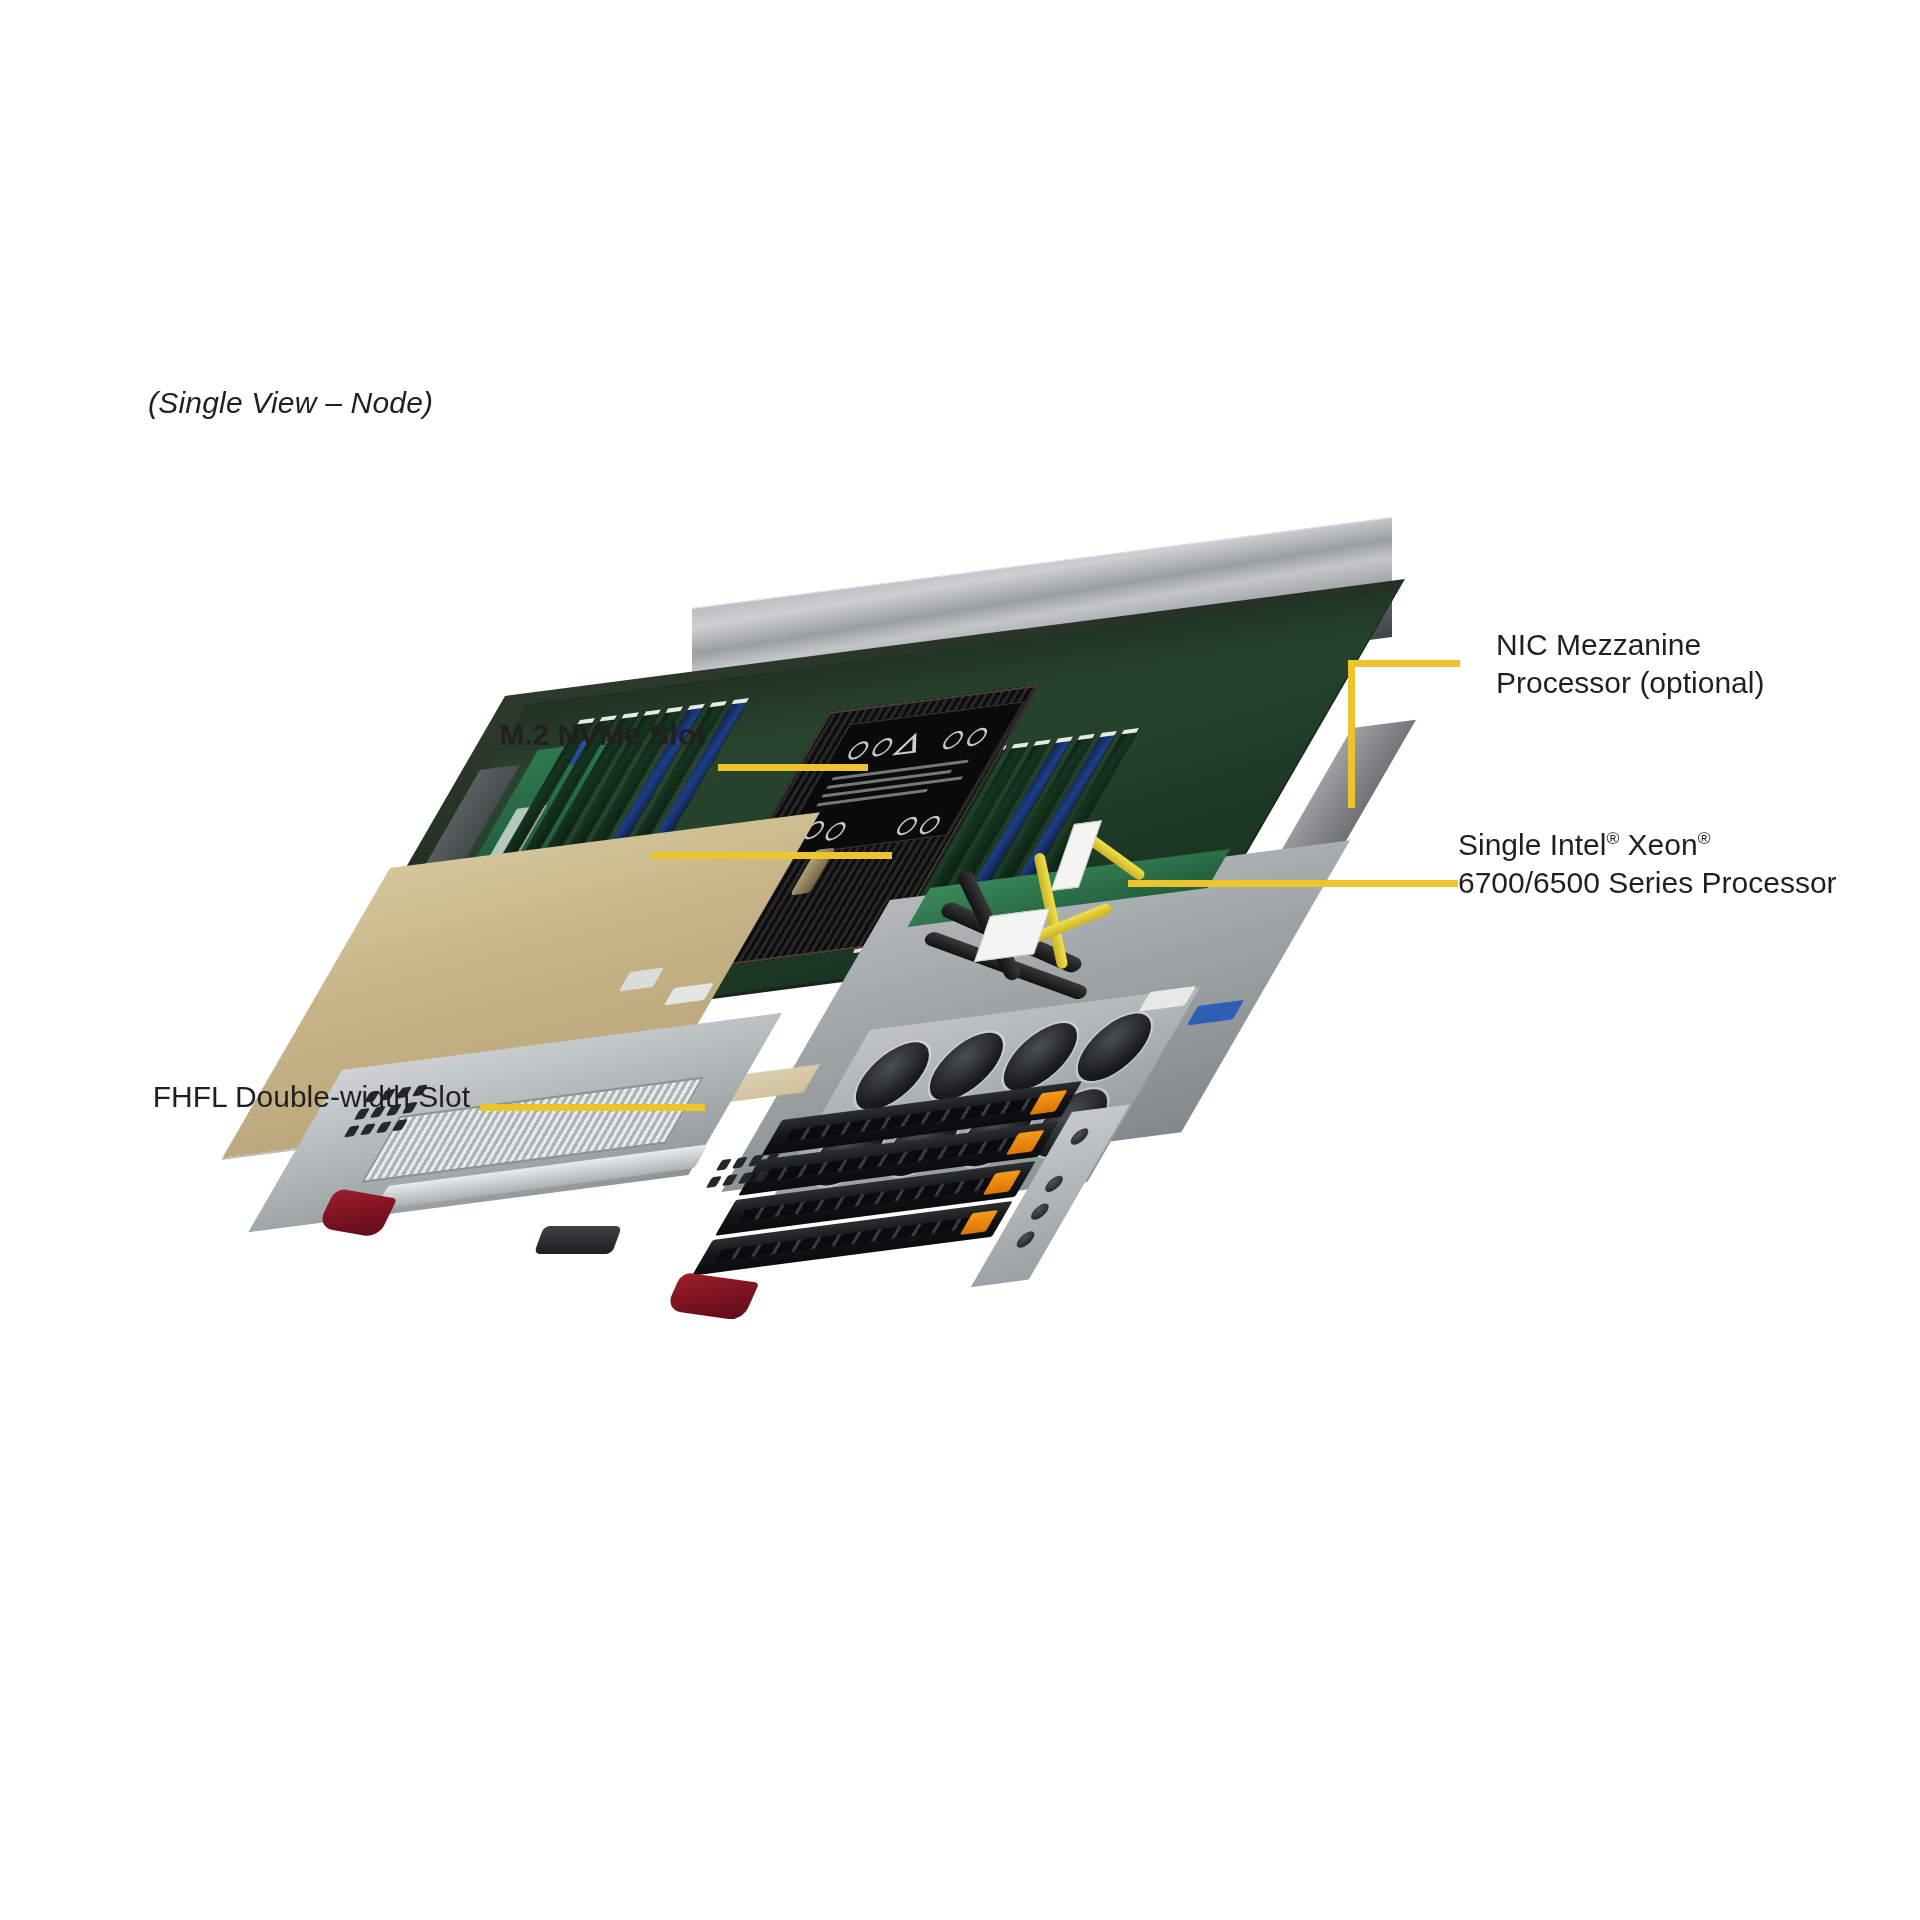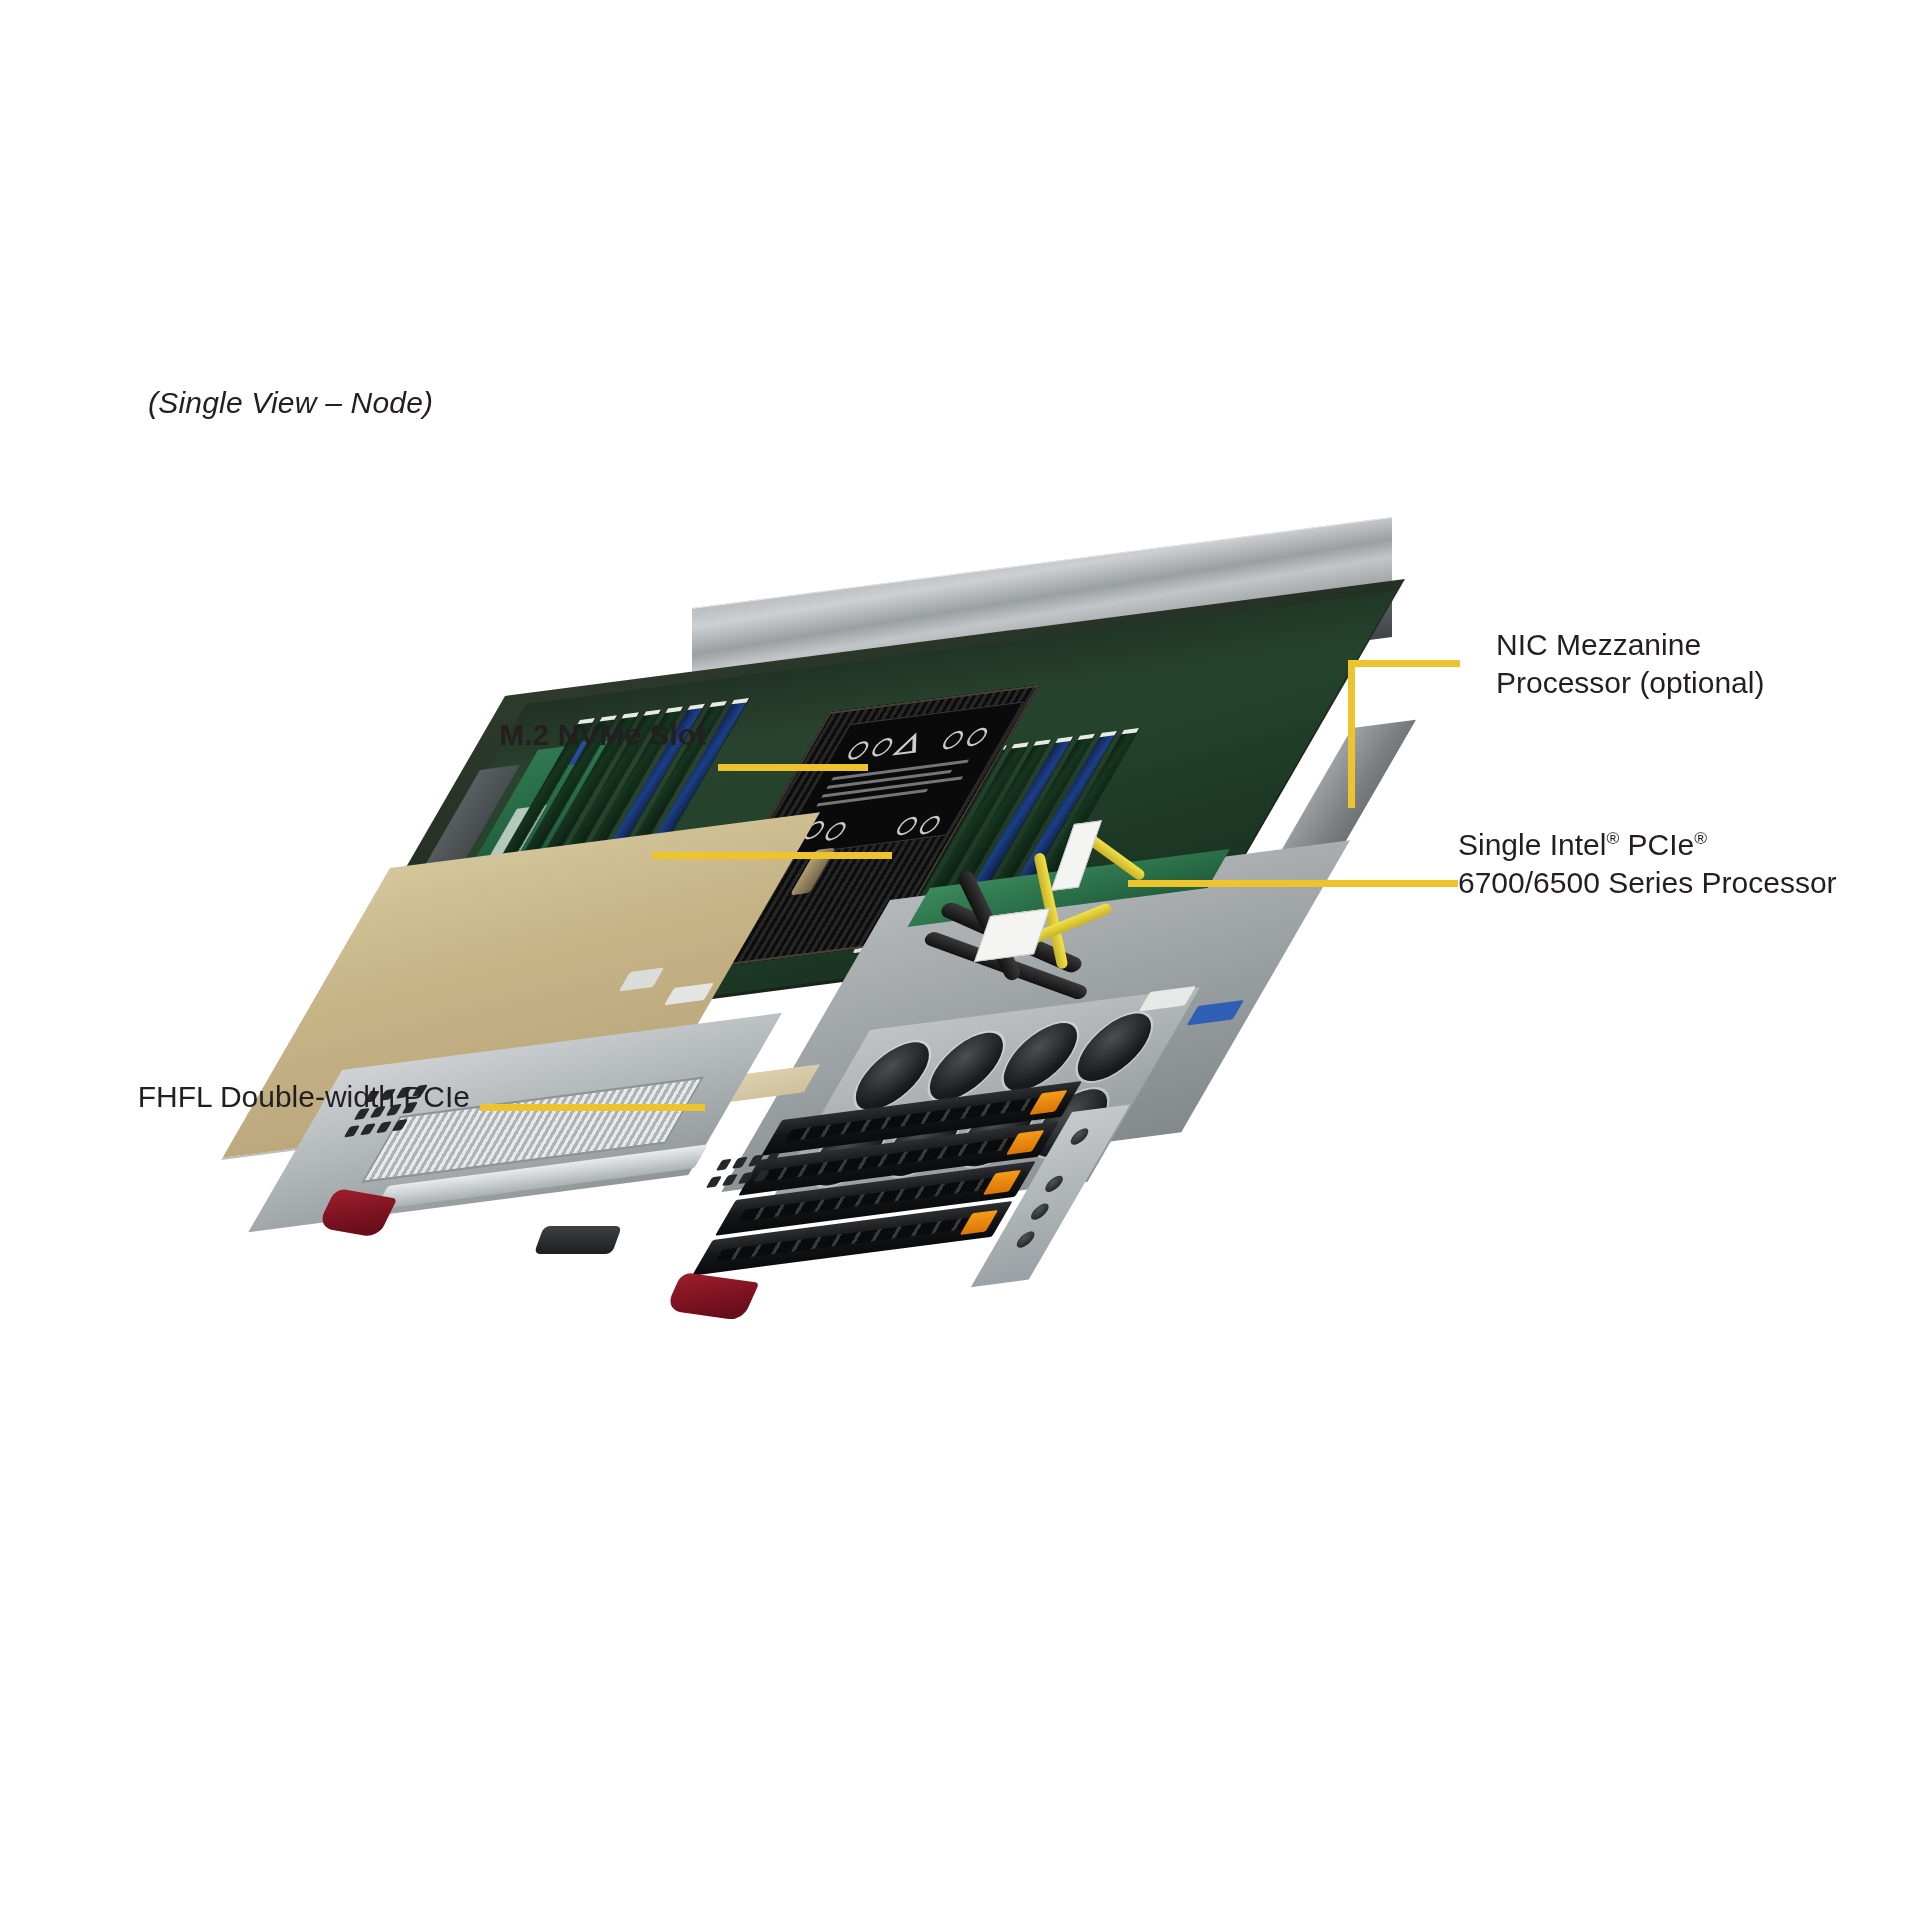--- a/index.html
+++ b/index.html
@@ -656,28 +656,28 @@
   <div class="leader h" id="leader-cpu-h"></div>
   <div class="leader h" id="leader-nic-h"></div>
   <div class="leader v" id="leader-nic-v"></div>
 
   <div class="callout right-align" id="label-m2">
     <div>M.2 NVMe Slot</div>
   </div>
 
 
   <div class="callout right-align" id="label-pcie">
-    <div>FHFL Double-width PCIe</div>
+    <div>FHFL Double-width Slot</div>
   </div>
 
   <div class="callout left-align" id="label-nic">
     <div>NIC Mezzanine</div>
     <div>Processor (optional)</div>
   </div>
 
   <div class="callout left-align" id="label-cpu">
     <div>
-      <span>Single Intel</span><sup>®</sup><span> PCIe</span><sup>®</sup>
+      <span>Single Intel</span><sup>®</sup><span> Xeon</span><sup>®</sup>
     </div>
     <div>6700/6500 Series Processor</div>
   </div>
 
 </div>
 
 </body></html>

